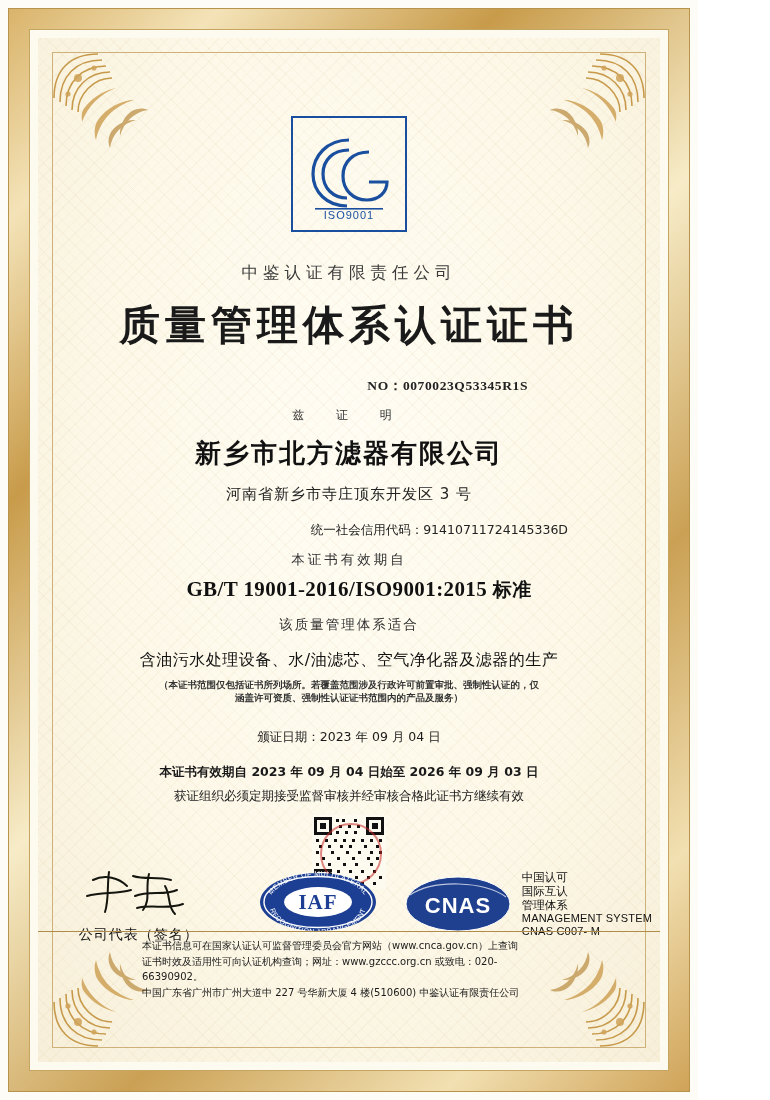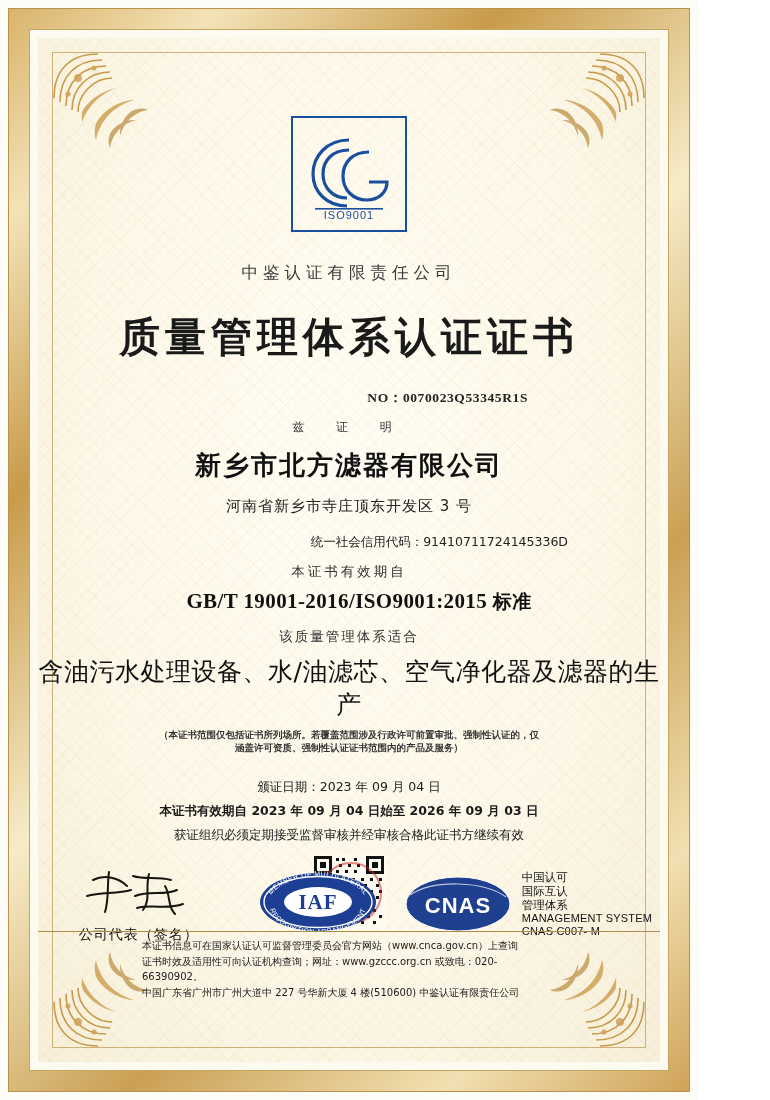--- a/index.html
+++ b/index.html
@@ -73,21 +73,21 @@
     background:transparent;
   }
   .logo-box svg{display:block}
 
   .org-name{
     margin-top:30px;
     font-size:16.5px;letter-spacing:5px;color:#3a3a3a;
     font-family:"DejaVu Sans", sans-serif;
   }
   .main-title{
-    margin-top:26px;
+    margin-top:14px;
     font-size:41px;font-weight:bold;letter-spacing:5px;color:#1a1a1a;
     font-family:"DejaVu Sans", sans-serif;
   }
   .cert-no{
     margin-top:24px;
     font-size:13.5px;letter-spacing:.6px;color:#222;
     text-align:right;padding-right:132px;
     font-family:"Liberation Serif", serif;font-weight:bold;
   }
   .hereby{
@@ -121,36 +121,36 @@
     font-family:"Liberation Serif", serif;
     padding-left:20px;
   }
   .standard .cn{font-family:"DejaVu Sans", sans-serif;font-size:19px;}
   .scope-label{
     margin-top:13px;
     font-size:13.5px;letter-spacing:2px;color:#333;
     font-family:"DejaVu Sans", sans-serif;
   }
   .scope{
-    margin-top:9px;
-    font-size:25px;color:#111;letter-spacing:.5px;
+    margin-top:16px;
+    font-size:16px;color:#111;letter-spacing:.5px;
     font-family:"DejaVu Sans", sans-serif;
   }
   .scope-note{
     margin-top:7px;
     font-size:9.5px;color:#333;font-weight:bold;
     font-family:"DejaVu Sans", sans-serif;
     padding:0 120px;line-height:1.4;
   }
   .issue-line,.valid-line,.surveil-line{
     font-size:12.5px;color:#1a1a1a;
     font-family:"DejaVu Sans", sans-serif;
   }
   .issue-line{margin-top:24px}
-  .valid-line{margin-top:7px;font-weight:bold}
+  .valid-line{margin-top:18px;font-weight:bold}
   .surveil-line{margin-top:7px}
 
   .qr{
     margin:10px auto 0;
     width:74px;height:74px;
     position:relative;
   }
   .qr .seal{
     position:absolute;left:50%;top:50%;
     width:58px;height:58px;margin:-29px 0 0 -29px;

